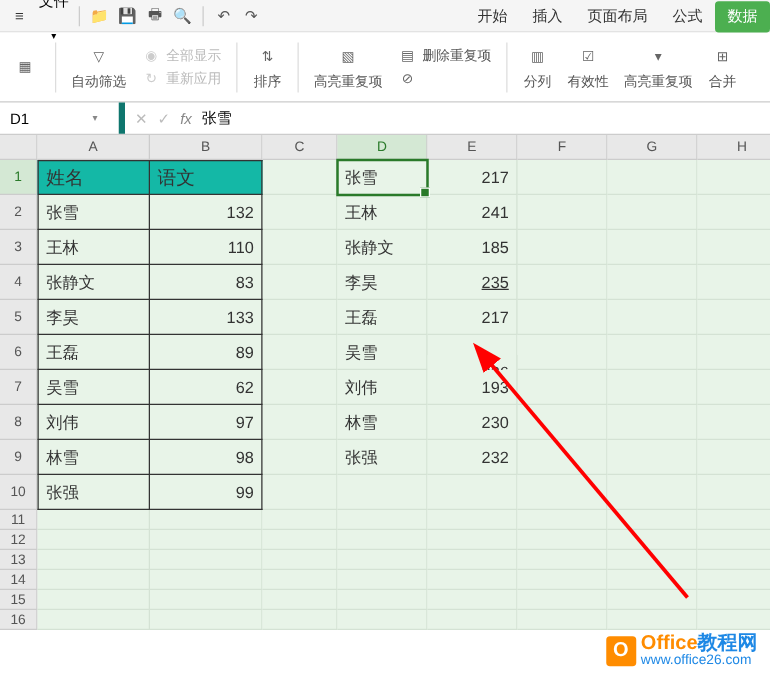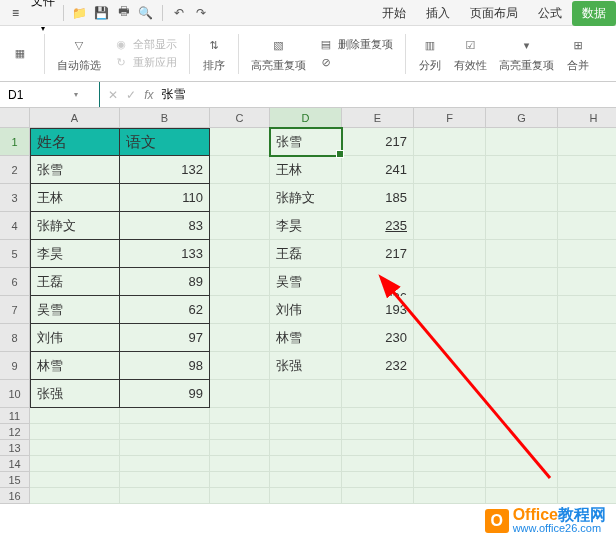--- a/index.html
+++ b/index.html
@@ -19,21 +19,21 @@
     .ribbon-item { display: flex; flex-direction: column; align-items: center; gap: 2px; color: #555; font-size: 11px; cursor: pointer; }
     .ribbon-item .ri-icon { width: 24px; height: 22px; color: #666; display: flex; align-items: center; justify-content: center; }
     .ribbon-item.disabled { color: #bbb; }
     .ribbon-item.disabled .ri-icon { color: #ccc; }
     .ribbon .vdiv { width: 1px; height: 40px; background: #ddd; }
     .ribbon-group { display: flex; flex-direction: column; gap: 2px; }
     .ribbon-group .ribbon-item { flex-direction: row; gap: 4px; font-size: 11px; }
     .ribbon-group .ri-icon { width: 16px; height: 16px; }
     
     .formula-bar { height: 26px; border-bottom: 1px solid #ccc; display: flex; align-items: center; }
-    .name-box { width: 100px; height: 100%; border-right: 1px solid #0f766e; display: flex; align-items: center; padding: 0 8px; gap: 6px; }
+    .name-box { width: 100px; height: 100%; border-right: 5px solid #0f766e; display: flex; align-items: center; padding: 0 8px; gap: 6px; }
     .name-box input { border: none; width: 60px; font-size: 12px; outline: none; }
     .fx-area { display: flex; align-items: center; gap: 8px; padding: 0 8px; flex: 1; }
     .fx-icon { color: #888; font-style: italic; }
     .formula-input { border: none; flex: 1; font-size: 12px; outline: none; }
     
     .grid-wrap { position: relative; }
     .corner { position: absolute; left: 0; top: 0; width: 30px; height: 20px; background: #e8e8e8; border-right: 1px solid #ccc; border-bottom: 1px solid #ccc; }
     .col-headers { position: absolute; left: 30px; top: 0; height: 20px; display: flex; }
     .col-h { height: 20px; background: #e8e8e8; border-right: 1px solid #ccc; border-bottom: 1px solid #ccc; display: flex; align-items: center; justify-content: center; color: #555; font-size: 11px; }
     .col-h.sel { background: #d4e8d4; color: #2a7a2a; }

